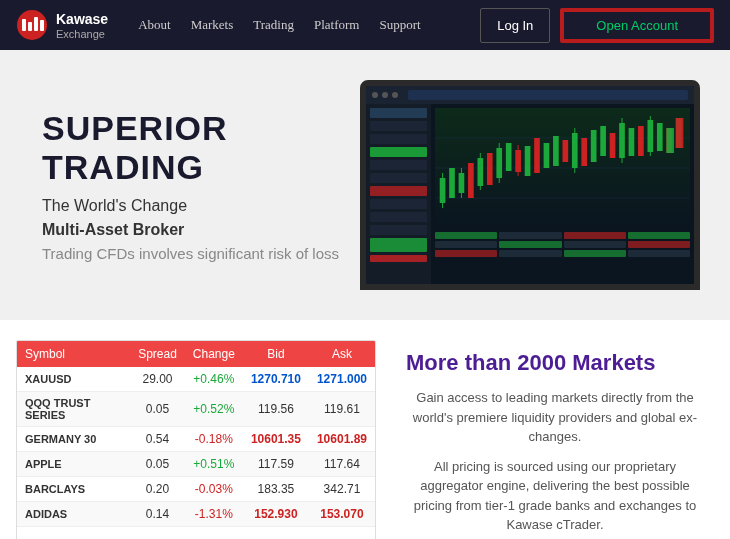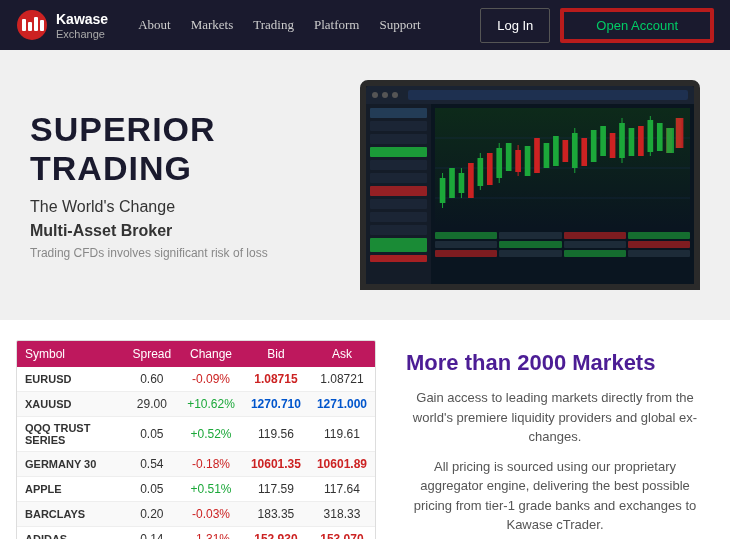--- a/index.html
+++ b/index.html
@@ -70,20 +70,21 @@
       align-items: center;
       min-height: 200px;
       position: relative;
       overflow: hidden;
       padding: 30px 30px 30px 30px;
     }
     .hero-left {
       flex: 1;
       z-index: 2;
       padding-right: 20px;
+      margin-left: 12px;
     }
     .hero-title {
       font-size: 34px;
       font-weight: 900;
       color: #1a1a2e;
       letter-spacing: 1px;
       margin-bottom: 10px;
     }
     .hero-subtitle {
       font-size: 16px;
@@ -100,21 +101,21 @@
       padding: 12px 22px;
       font-size: 15px;
       font-weight: bold;
       border: none;
       cursor: pointer;
       border-radius: 2px;
       margin-top: 18px;
       margin-bottom: 10px;
     }
     .hero-disclaimer {
-      font-size: 12px;
+      font-size: 15px;
       color: #888;
       margin-top: 4px;
     }
     .hero-right {
       flex: 1;
       display: flex;
       justify-content: flex-end;
       align-items: center;
       z-index: 1;
     }
@@ -221,21 +222,21 @@
       border: 1px solid #ddd;
       border-radius: 2px;
       overflow: hidden;
     }
     table {
       width: 100%;
       border-collapse: collapse;
       font-size: 12px;
     }
     table thead tr {
-      background: #be185d;
+      background: #ef4444;
       color: #fff;
     }
     table thead th {
       padding: 6px 8px;
       font-weight: normal;
       text-align: center;
     }
     table thead th:first-child { text-align: left; }
     table tbody tr {
       border-bottom: 1px solid #eee;
@@ -421,31 +422,24 @@
         <thead>
           <tr>
             <th>Symbol</th>
             <th>Spread</th>
             <th>Change</th>
             <th>Bid</th>
             <th>Ask</th>
           </tr>
         </thead>
         <tbody id="table-body">
-        <tr>
-      <td>EURUSD</td>
-      <td>0.60</td>
-      <td class="change-neg">-0.09%</td>
-      <td class="bid-highlight">1.08715</td>
-      <td class="">1.08721</td>
-    </tr>
             <tr>
       <td>XAUUSD</td>
       <td>29.00</td>
-      <td class="change-pos">+10.62%</td>
+      <td class="change-pos">+0.46%</td>
       <td class="ask-highlight">1270.710</td>
       <td class="ask-highlight">1271.000</td>
     </tr>
             <tr>
       <td>QQQ TRUST SERIES</td>
       <td>0.05</td>
       <td class="change-pos">+0.52%</td>
       <td class="">119.56</td>
       <td class="">119.61</td>
     </tr>
@@ -461,21 +455,21 @@
       <td>0.05</td>
       <td class="change-pos">+0.51%</td>
       <td class="">117.59</td>
       <td class="">117.64</td>
     </tr>
             <tr>
       <td>BARCLAYS</td>
       <td>0.20</td>
       <td class="change-neg">-0.03%</td>
       <td class="">183.35</td>
-      <td class="">318.33</td>
+      <td class="">342.71</td>
     </tr>
             <tr>
       <td>ADIDAS</td>
       <td>0.14</td>
       <td class="change-neg">-1.31%</td>
       <td class="bid-highlight">152.930</td>
       <td class="bid-highlight">153.070</td>
     </tr>
           </tbody>
       </table>

